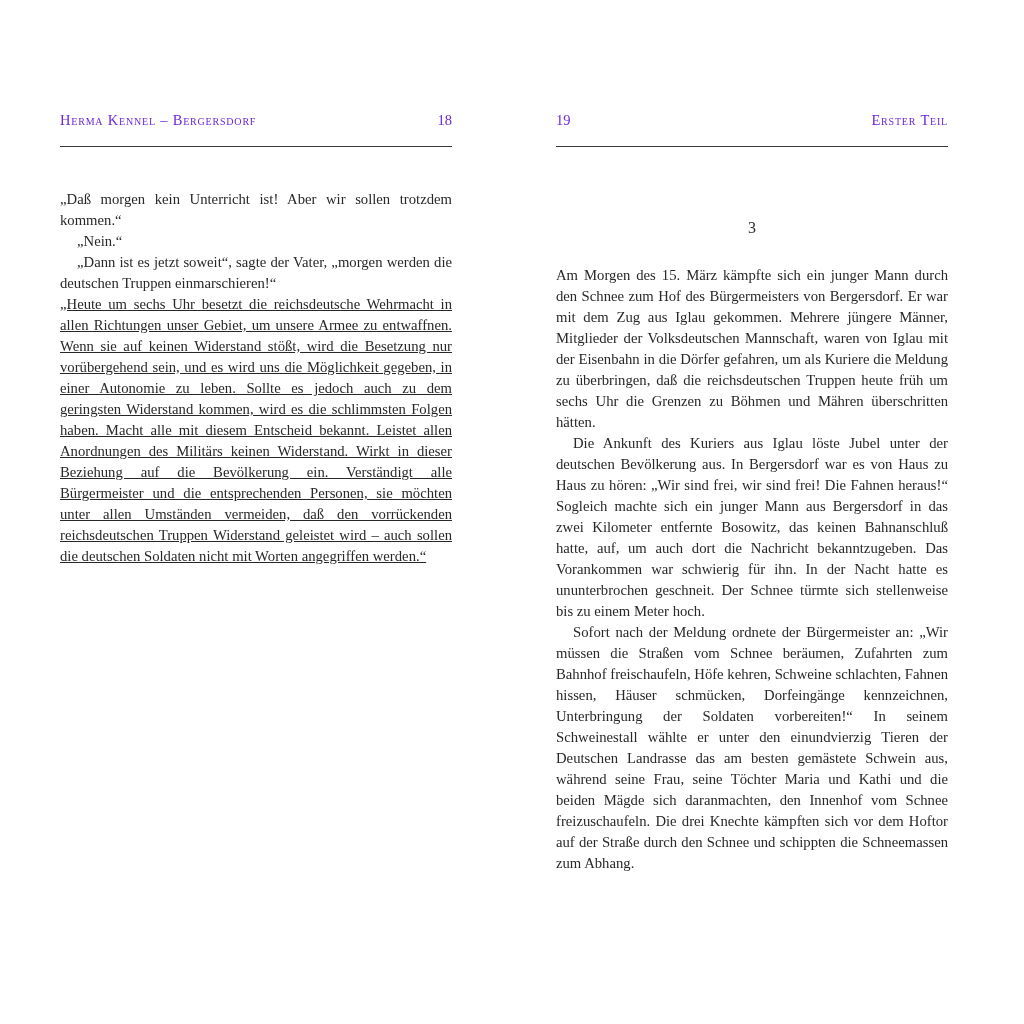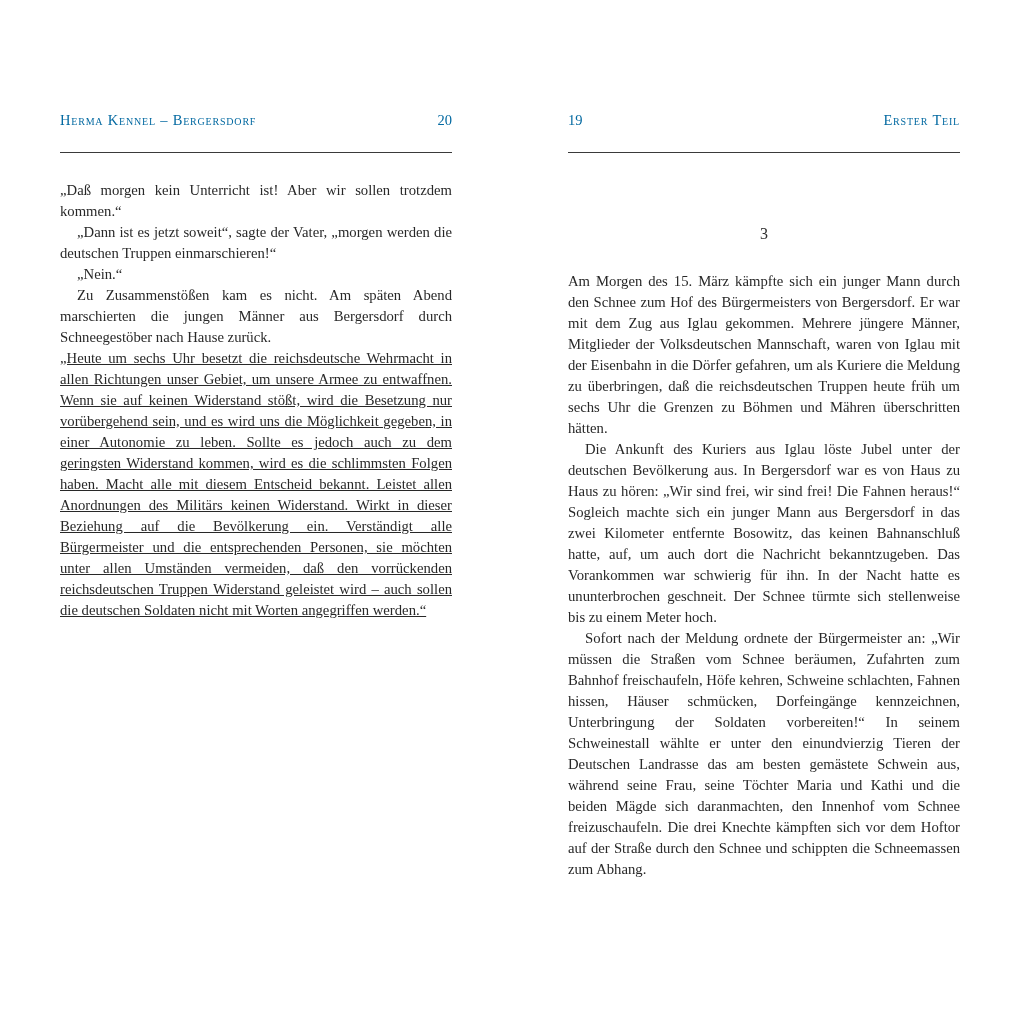--- a/index.html
+++ b/index.html
@@ -14,40 +14,40 @@
     color: #282828;
     position: relative;
     overflow: hidden;
   }
   .page {
     position: absolute;
     top: 112px;
     width: 392px;
   }
   .page-left  { left: 60px; }
-  .page-right { left: 568px; }
+  .page-right { left: 556px; }
 
   .running-head {
     display: flex;
     justify-content: space-between;
     align-items: baseline;
     font-variant: small-caps;
     letter-spacing: 0.8px;
     font-size: 14.5px;
-    color: #0369a1;
+    color: #6d28d9;
     border-bottom: 1px solid #3a3a3a;
-    padding-bottom: 23px;
+    padding-bottom: 17px;
   }
   .running-head .page-number {
     font-variant: normal;
     letter-spacing: 0;
   }
 
   .body-text {
-    margin-top: 27px;
+    margin-top: 42px;
     font-size: 14.7px;
     line-height: 21px;
     text-align: justify;
     hyphens: auto;
     -webkit-hyphens: auto;
   }
   .body-text p {
     margin: 0;
     text-indent: 17px;
   }
@@ -70,27 +70,26 @@
   .page-right .body-text {
     margin-top: 28px;
   }
 </style>
 </head>
 <body>
 
 <div class="page page-left">
   <div class="running-head">
     <span>Herma Kennel – Bergersdorf</span>
-    <span class="page-number">20</span>
+    <span class="page-number">18</span>
   </div>
   <div class="body-text">
     <p class="flush">„Daß morgen kein Unterricht ist! Aber wir sollen trotzdem kommen.“</p>
+    <p>„Nein.“</p>
     <p>„Dann ist es jetzt soweit“, sagte der Vater, „morgen werden die deutschen Truppen einmarschieren!“</p>
-    <p>„Nein.“</p>
-    <p>Zu Zusammenstößen kam es nicht. Am späten Abend marschierten die jungen Männer aus Bergersdorf durch Schneegestöber nach Hause zurück.</p>
     <p class="quote-block">„Heute um sechs Uhr besetzt die reichsdeutsche Wehrmacht in allen Richtungen unser Gebiet, um unsere Armee zu entwaffnen. Wenn sie auf keinen Widerstand stößt, wird die Besetzung nur vorübergehend sein, und es wird uns die Möglichkeit gegeben, in einer Autonomie zu leben. Sollte es jedoch auch zu dem geringsten Widerstand kommen, wird es die schlimmsten Folgen haben. Macht alle mit diesem Entscheid bekannt. Leistet allen Anordnungen des Militärs keinen Widerstand. Wirkt in dieser Beziehung auf die Bevölkerung ein. Verständigt alle Bürgermeister und die entsprechenden Personen, sie möchten unter allen Umständen vermeiden, daß den vorrückenden reichsdeutschen Truppen Widerstand geleistet wird – auch sollen die deutschen Soldaten nicht mit Worten angegriffen werden.“</p>
   </div>
 </div>
 
 <div class="page page-right">
   <div class="running-head">
     <span class="page-number">19</span>
     <span>Erster Teil</span>
   </div>
   <div class="chapter-number">3</div>

